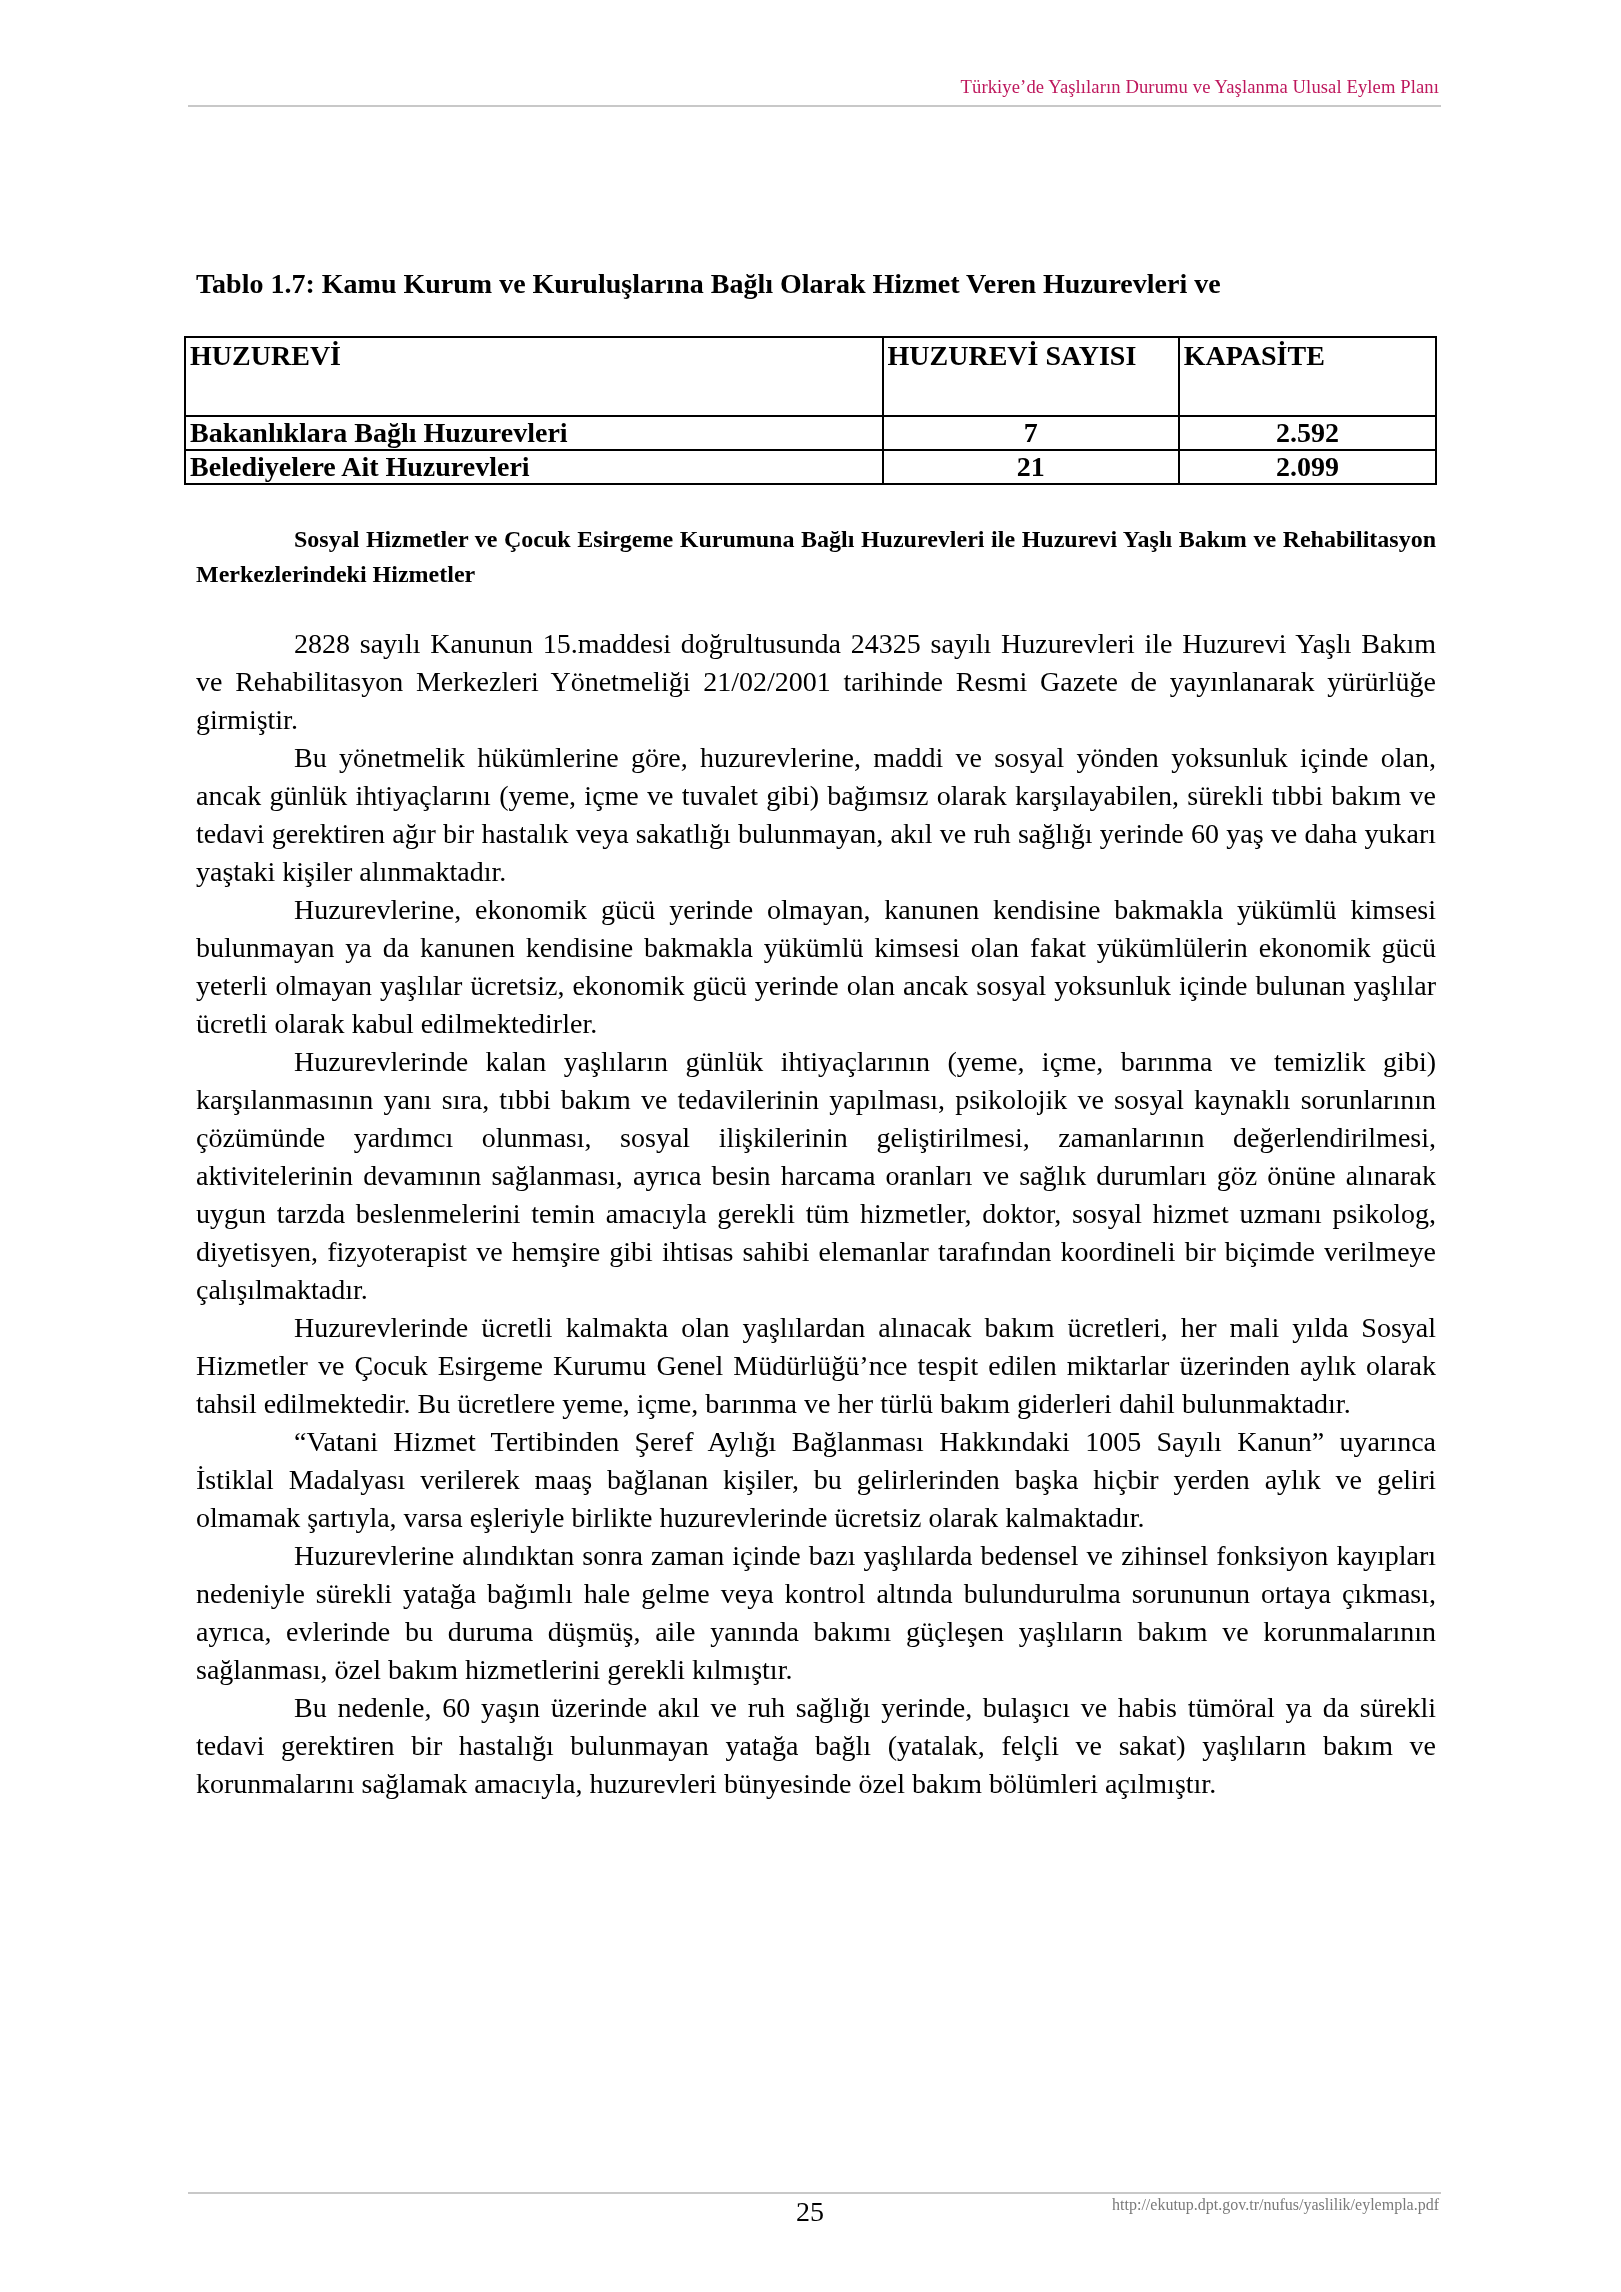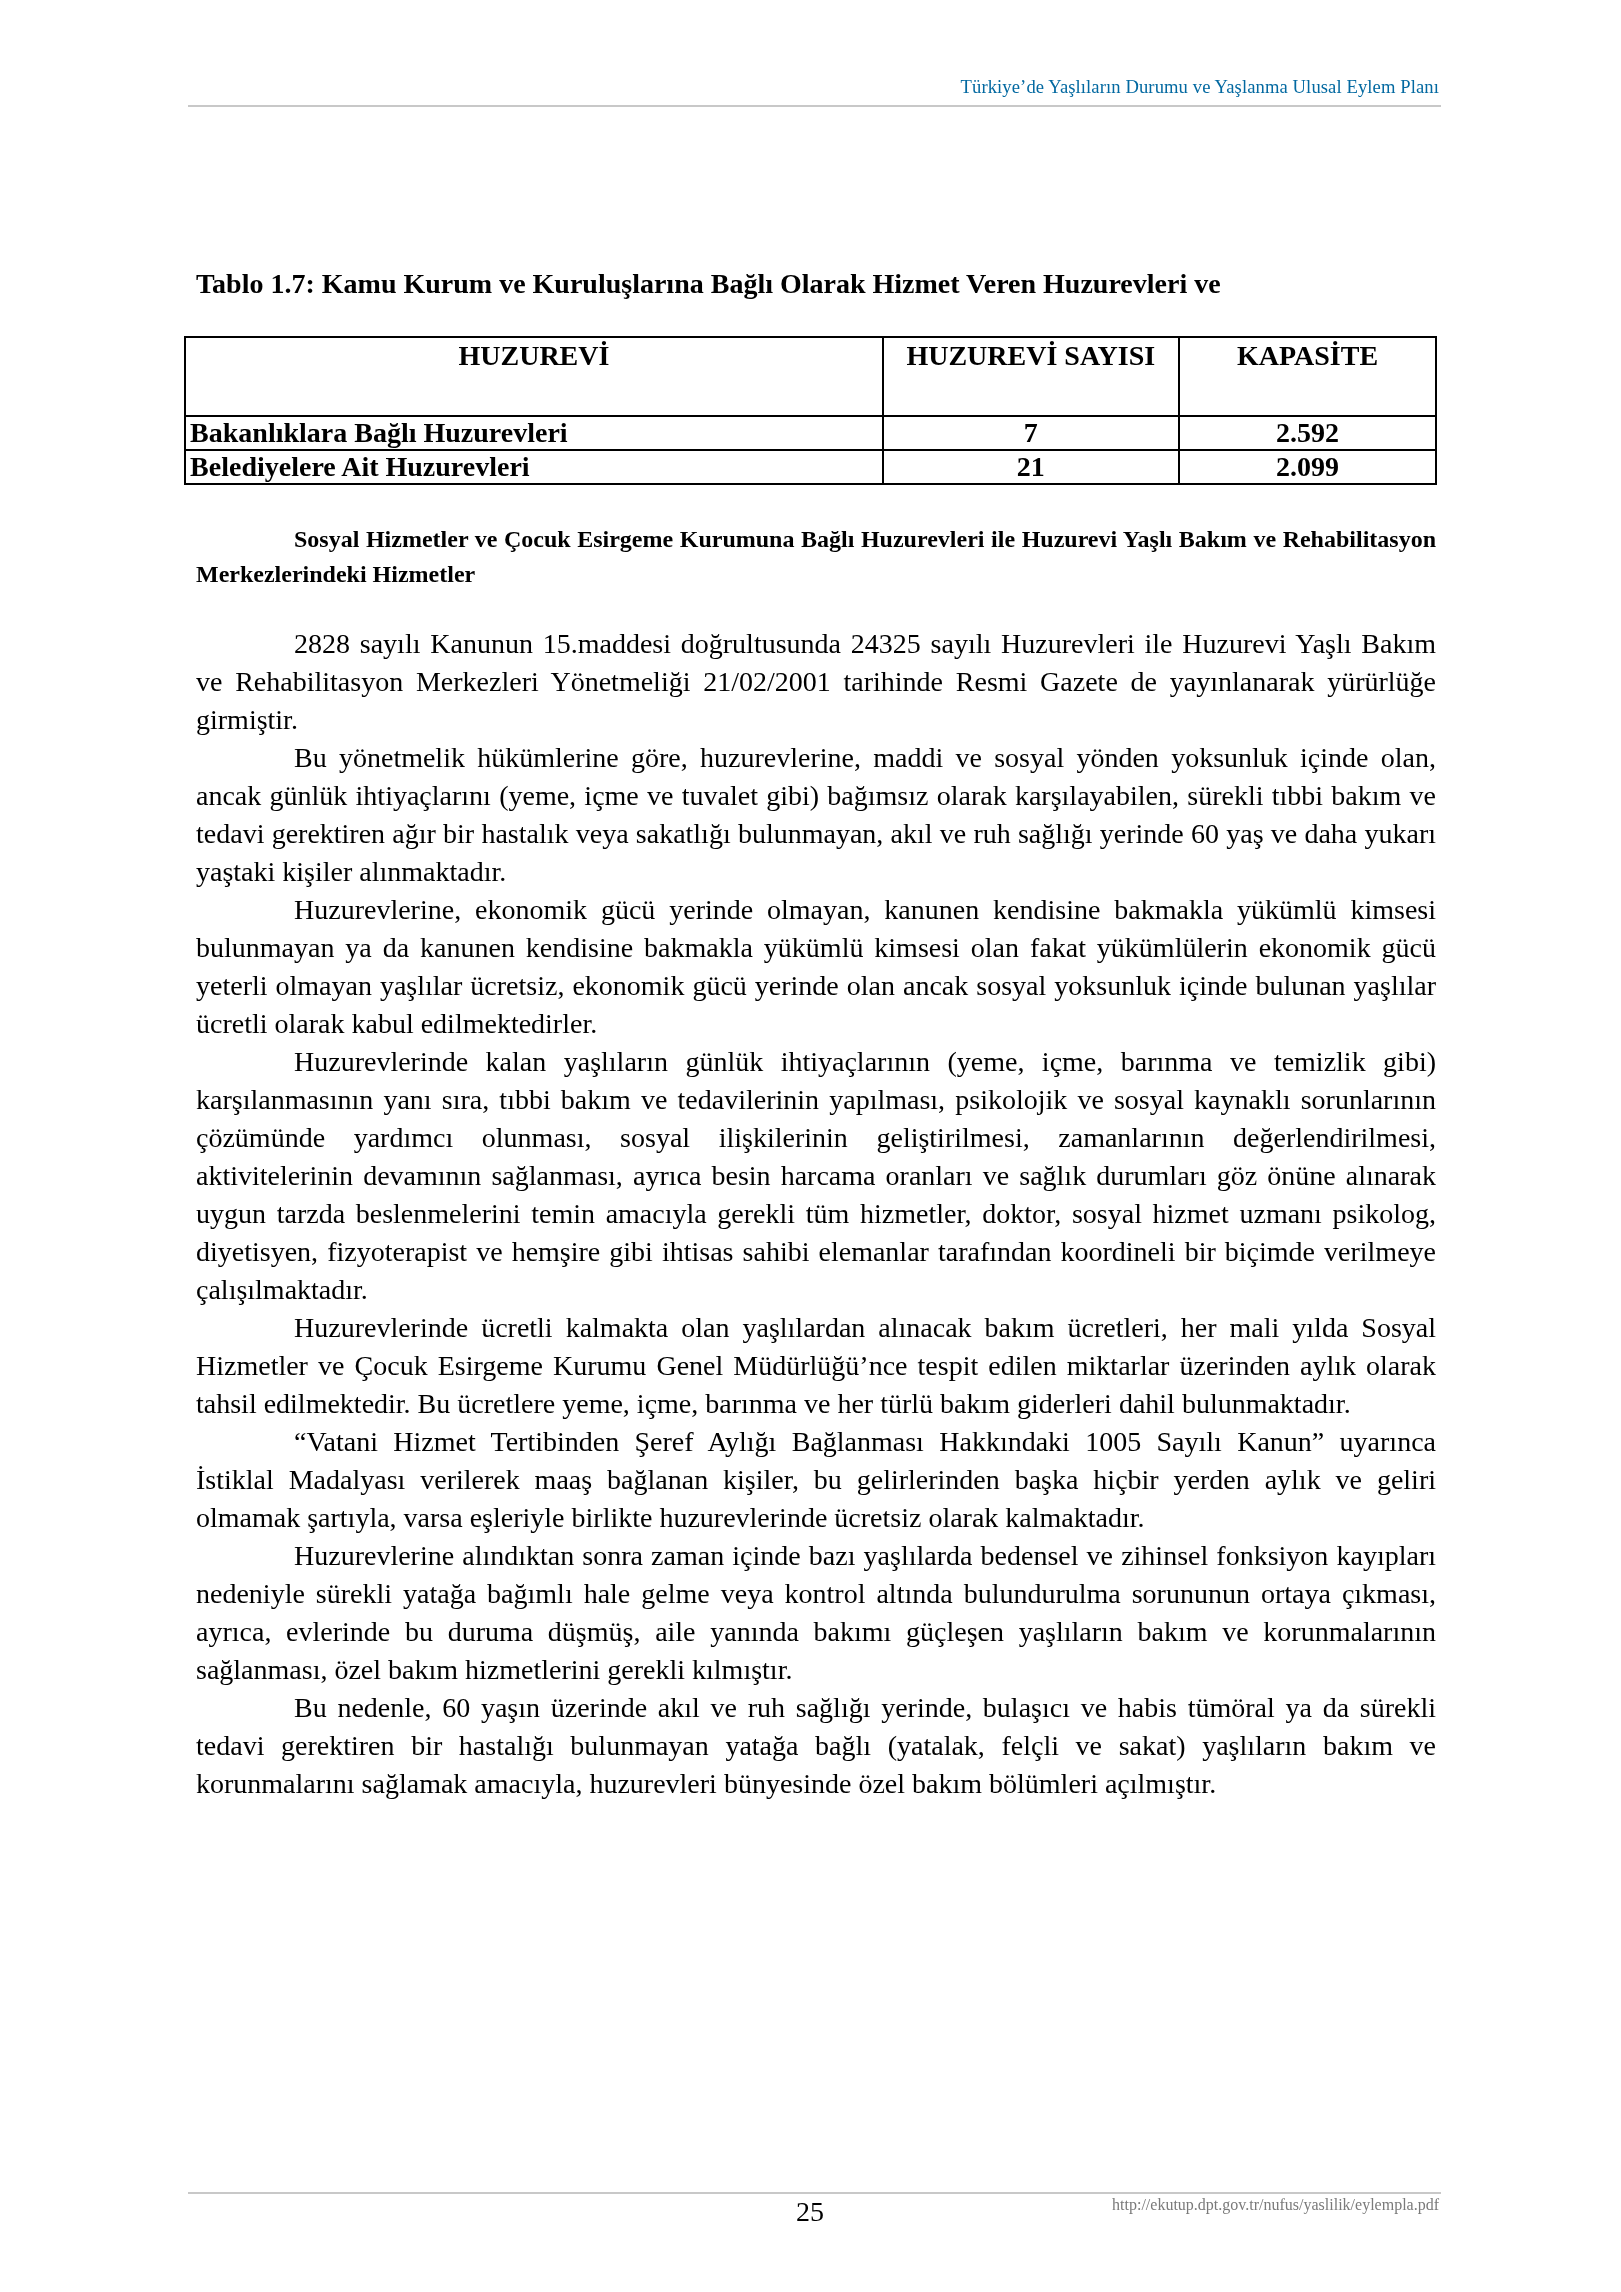--- a/index.html
+++ b/index.html
@@ -13,21 +13,21 @@
       position: relative;
       overflow: hidden;
       font-family: "Liberation Serif", "DejaVu Serif", serif;
       color: #000000;
     }
     .running-header {
       position: absolute;
       top: 76px;
       right: 182px;
       font-size: 18.6px;
-      color: #0369a1;
+      color: #be185d;
       letter-spacing: 0.1px;
       text-align: center;
     }
     .header-rule {
       position: absolute;
       top: 105px;
       left: 188px;
       width: 1253px;
       height: 2px;
       background: #c8c8c8;
@@ -56,21 +56,21 @@
       font-size: 28px;
       font-weight: bold;
     }
     table.data-table td, table.data-table th {
       border: 2px solid #000;
       padding: 0 3.9px;
       line-height: 32px;
     }
     table.data-table th {
       vertical-align: top;
-      text-align: center;
+      text-align: left;
       padding-top: 2px;
       height: 75px;
     }
     table.data-table td.num {
       text-align: center;
     }
     .col1 { width: 690px; }
     .col2 { width: 287px; }
     .col3 { width: 248px; }
     .section-heading {

